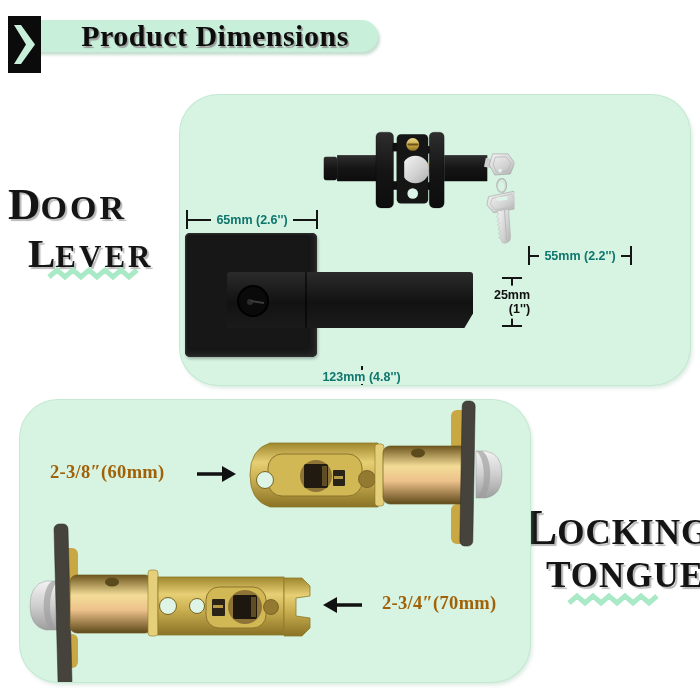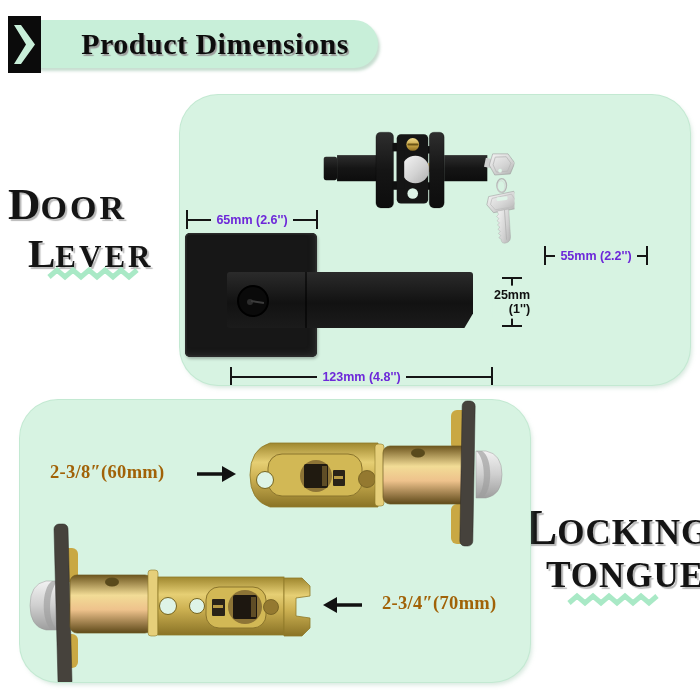--- a/index.html
+++ b/index.html
@@ -1,20 +1,20 @@
 <!DOCTYPE html>
 <html><head>
 <meta charset="utf-8">
 <style>
   html,body{margin:0;padding:0;}
   .page{position:relative;width:700px;height:700px;background:#ffffff;overflow:hidden;
         font-family:"Liberation Sans",sans-serif;}
 
   
-  .banner{position:absolute;left:18px;top:20px;width:360px;height:48px;background:#c8efd9;
+  .banner{position:absolute;left:18px;top:20px;width:360px;height:32px;background:#c8efd9;
           border-radius:24px;box-shadow:2px 3px 3px rgba(130,180,150,.45);display:flex;
           align-items:center;justify-content:center;padding-left:34px;box-sizing:border-box;text-align:right;}
   .banner-title{font-family:"Liberation Serif",serif;font-weight:bold;font-size:30px;color:#0d0d0d;
           letter-spacing:.5px;text-shadow:1.5px 1.5px 1px #9a9a9a;white-space:nowrap;}
   .arrow-box{position:absolute;left:8px;top:16px;width:33px;height:57px;background:#0b0b0b;z-index:3;
           display:flex;align-items:center;justify-content:center;}
 
   
   .serif-head{position:absolute;font-family:"Liberation Serif",serif;font-weight:bold;color:#141414;
           text-shadow:2px 2px 1px #b9b9b9;white-space:nowrap;line-height:1;}
@@ -25,21 +25,21 @@
   .lock-w2{left:546px;top:556px;} .lock-w2 .initial-big{font-size:37px;} .lock-w2 .rest{font-size:35px;letter-spacing:1px;}
   .zigzag{position:absolute;}
 
   
   .panel{position:absolute;background:#d7f3e2;border-radius:38px;overflow:hidden;
          box-shadow:0 0 0 1px #c3e9d2, 2px 3px 4px rgba(140,190,160,.35);}
   .panel-top{left:180px;top:95px;width:510px;height:290px;}
   .panel-bottom{left:20px;top:400px;width:510px;height:282px;}
 
   
-  .dimh{position:absolute;height:21px;display:flex;align-items:center;color:#6d28d9;
+  .dimh{position:absolute;height:21px;display:flex;align-items:center;color:#0f766e;
         font:600 12.5px "Liberation Sans",sans-serif;white-space:nowrap;text-align:center;}
   .dimh .tick{width:2px;height:19px;background:#151515;}
   .dimh .seg{height:2px;background:#151515;flex:1;}
   .dimh .lbl{padding:0 5px;}
   .dimv{position:absolute;font:600 12.5px "Liberation Sans",sans-serif;color:#111;}
   .dimv .vline{position:absolute;left:50%;top:0;width:2px;height:100%;background:#151515;transform:translateX(-50%);}
   .dimv .cap{position:absolute;left:50%;transform:translateX(-50%);width:20px;height:2px;background:#151515;}
   .dimv .cap.t{top:0;} .dimv .cap.b{bottom:0;}
   .dimv .lbl{position:absolute;left:50%;top:50%;transform:translate(-50%,-50%);background:#d7f3e2;
         text-align:right;line-height:1.15;padding:2px 1px;}
@@ -166,36 +166,36 @@
       <div class="slot"></div>
     </div>
 
     <div class="dimh" style="left:6px;top:114px;width:132px;">
       <div class="tick"></div>
         <div class="seg"></div>
       <span class="lbl">65mm (2.6'')</span>
       <div class="seg"></div>
         <div class="tick"></div>
     </div>
-    <div class="dimh" style="left:348px;top:150px;width:104px;margin-left:16px;">
+    <div class="dimh" style="left:348px;top:150px;width:104px;">
       <div class="tick"></div>
         <div class="seg"></div>
       <span class="lbl">55mm (2.2'')</span>
       <div class="seg"></div>
         <div class="tick"></div>
     </div>
     <div class="dimv" style="left:310px;top:182px;width:44px;height:50px;">
       <div class="vline"></div>
       <div class="cap t"></div>
         <div class="cap b"></div>
       <div class="lbl"><span>25mm</span><br>
         <span>(1'')</span>
       </div>
     </div>
-    <div class="dimh" style="left:50px;top:271px;width:263px;">
+    <div class="dimh" style="left:50px;top:271px;width:263px;flex-direction:column;">
       <div class="tick"></div>
         <div class="seg"></div>
       <span class="lbl">123mm (4.8'')</span>
       <div class="seg"></div>
         <div class="tick"></div>
     </div>
   </div>
 
   <div class="panel panel-bottom">
 

